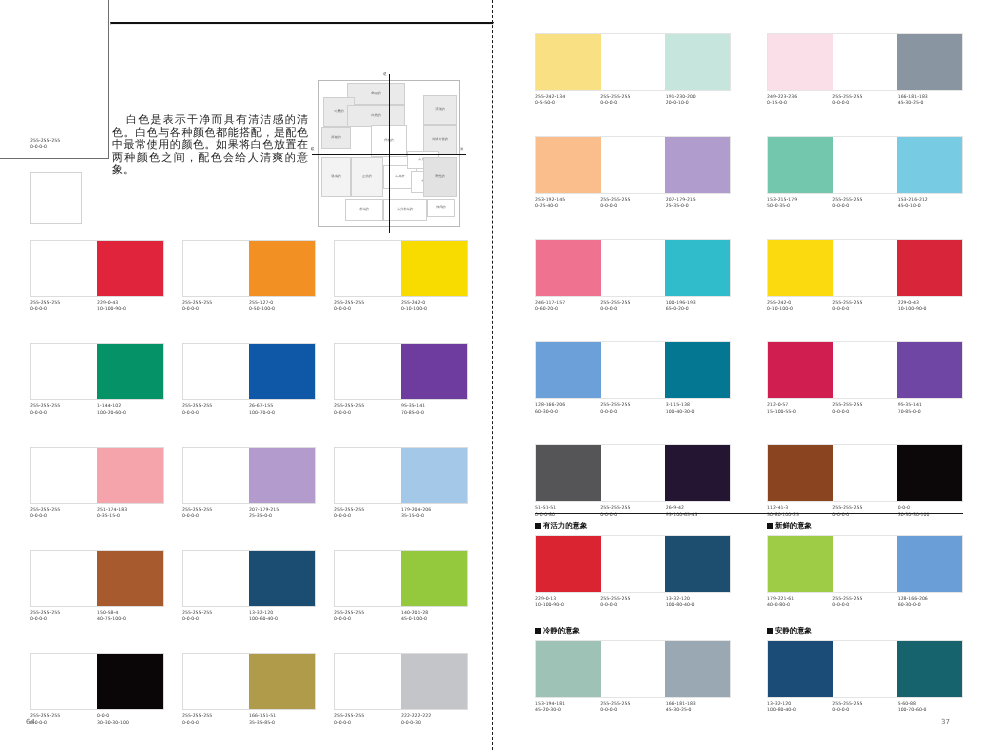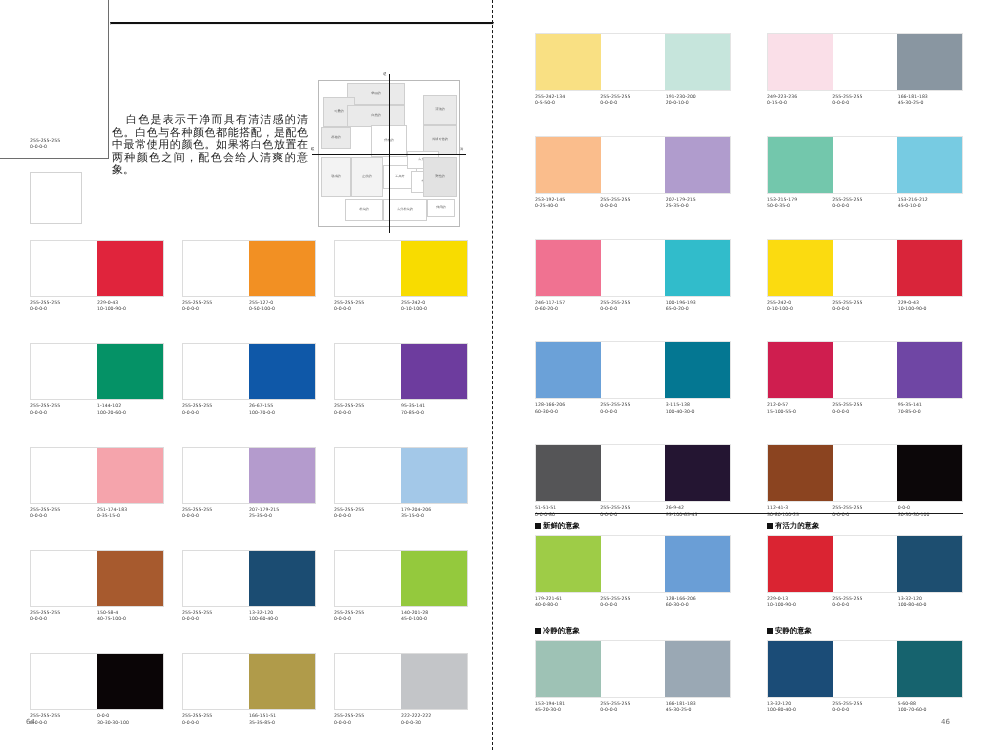--- a/index.html
+++ b/index.html
@@ -639,20 +639,47 @@
             </div>
           </div>
         </div>
       </div>
     <div class="theme-rule"></div>
     <div class="themes">
         <div class="theme-row">
           <div class="theme">
             <div class="theme-head">
               <span class="sq"></span>
+              <span>有活力的意象</span>
+            </div>
+            <div class="trio">
+              <div class="bar">
+                <div class="third" style="background: rgb(218, 36, 50);"></div>
+                <div class="third" style="background: rgb(255, 255, 255);"></div>
+                <div class="third" style="background: rgb(29, 78, 112);"></div>
+              </div>
+              <div class="caps sw-label">
+                <div>
+                  <div>229-0-13</div>
+                  <div>10-100-90-0</div>
+                </div>
+                <div>
+                  <div>255-255-255</div>
+                  <div>0-0-0-0</div>
+                </div>
+                <div>
+                  <div>13-32-120</div>
+                  <div>100-80-40-0</div>
+                </div>
+              </div>
+            </div>
+          </div>
+          <div class="theme">
+            <div class="theme-head">
+              <span class="sq"></span>
               <span>新鲜的意象</span>
             </div>
             <div class="trio">
               <div class="bar">
                 <div class="third" style="background: rgb(158, 204, 71);"></div>
                 <div class="third" style="background: rgb(255, 255, 255);"></div>
                 <div class="third" style="background: rgb(106, 158, 214);"></div>
               </div>
               <div class="caps sw-label">
                 <div>
@@ -663,47 +690,20 @@
                   <div>255-255-255</div>
                   <div>0-0-0-0</div>
                 </div>
                 <div>
                   <div>128-166-206</div>
                   <div>60-30-0-0</div>
                 </div>
               </div>
             </div>
           </div>
-          <div class="theme">
-            <div class="theme-head">
-              <span class="sq"></span>
-              <span>有活力的意象</span>
-            </div>
-            <div class="trio">
-              <div class="bar">
-                <div class="third" style="background: rgb(218, 36, 50);"></div>
-                <div class="third" style="background: rgb(255, 255, 255);"></div>
-                <div class="third" style="background: rgb(29, 78, 112);"></div>
-              </div>
-              <div class="caps sw-label">
-                <div>
-                  <div>229-0-13</div>
-                  <div>10-100-90-0</div>
-                </div>
-                <div>
-                  <div>255-255-255</div>
-                  <div>0-0-0-0</div>
-                </div>
-                <div>
-                  <div>13-32-120</div>
-                  <div>100-80-40-0</div>
-                </div>
-              </div>
-            </div>
-          </div>
         </div>
         <div class="theme-row">
           <div class="theme">
             <div class="theme-head">
               <span class="sq"></span>
               <span>冷静的意象</span>
             </div>
             <div class="trio">
               <div class="bar">
                 <div class="third" style="background: rgb(158, 194, 181);"></div>
@@ -748,16 +748,16 @@
                 </div>
                 <div>
                   <div>5-60-88</div>
                   <div>100-70-60-0</div>
                 </div>
               </div>
             </div>
           </div>
         </div>
       </div>
-    <div class="folio folio-r">46</div>
+    <div class="folio folio-r">37</div>
   </div>
 
 </div>
 
 </body></html>

